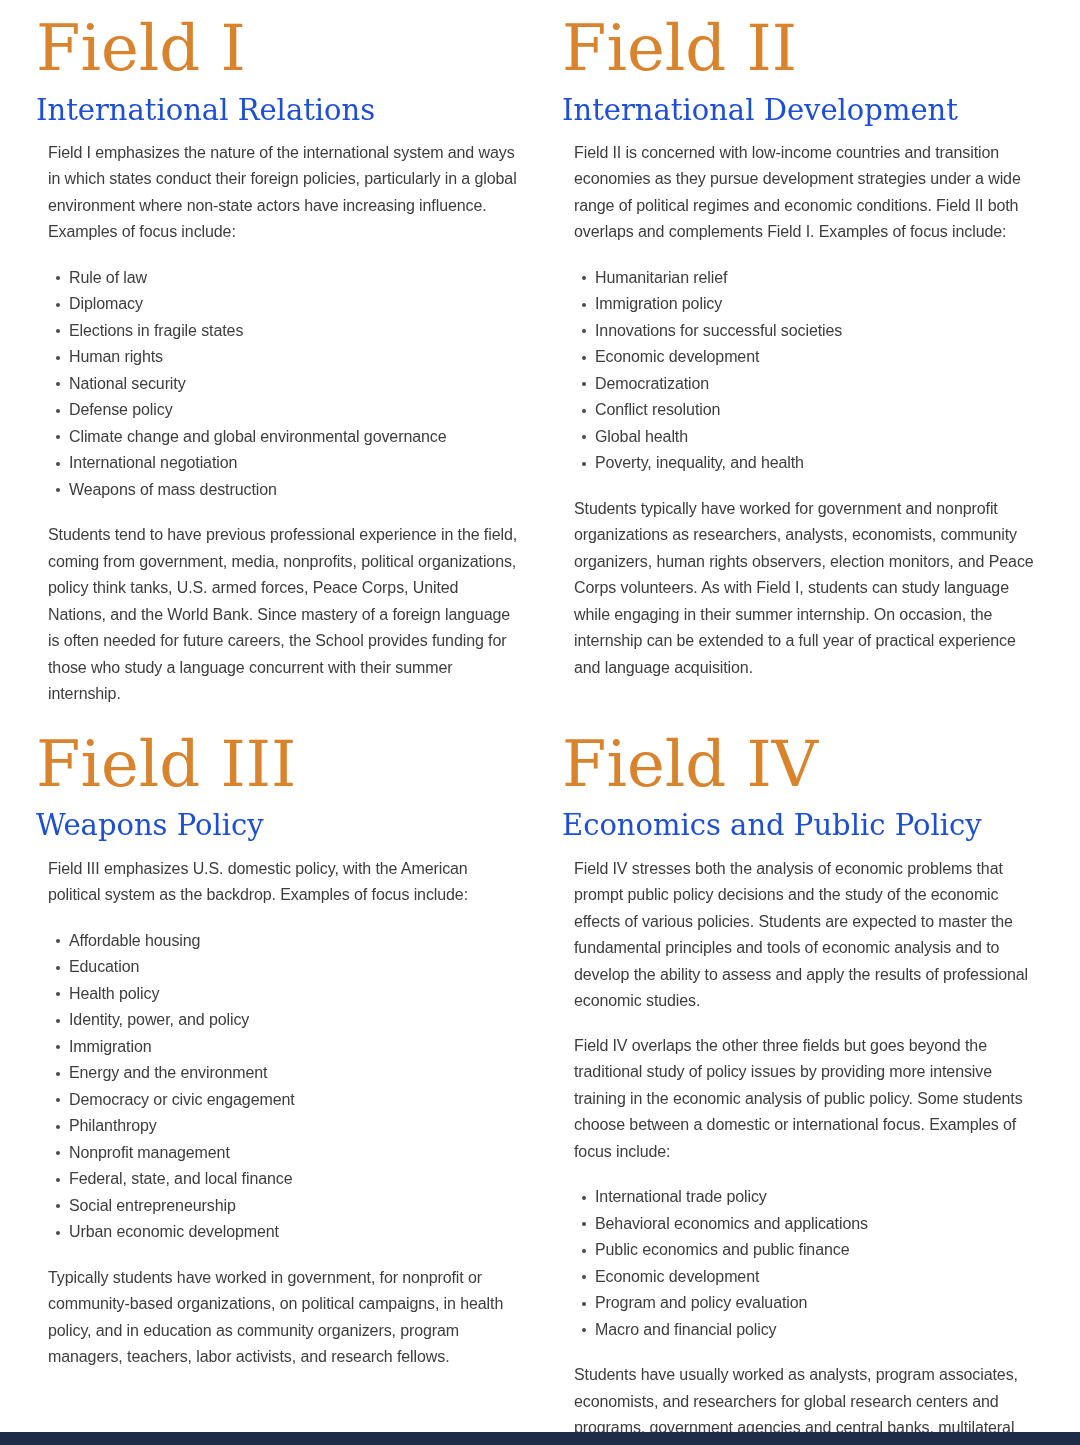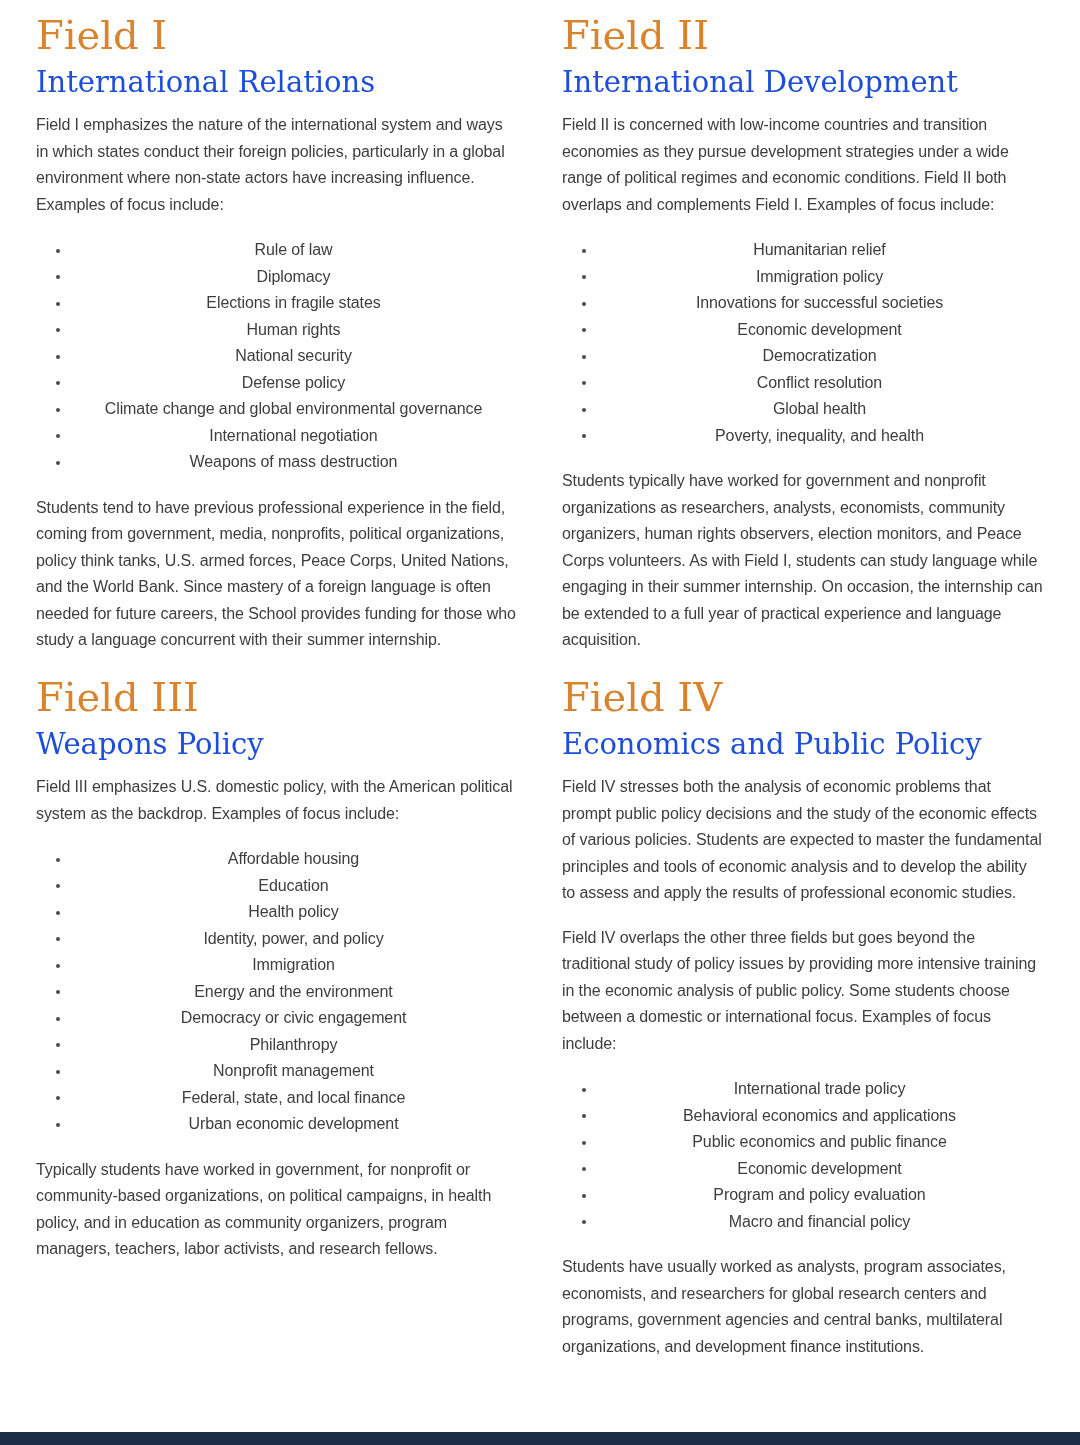--- a/index.html
+++ b/index.html
@@ -19,21 +19,21 @@
   .fields-grid {
     display: grid;
     grid-template-columns: 1fr 1fr;
     column-gap: 44px;
     row-gap: 20px;
     padding: 12px 36px 0 36px;
   }
   .field-section { min-width: 0; }
   .field-title {
     font-family: "DejaVu Serif", "Liberation Serif", serif;
-    font-size: 40px;
+    font-size: 64px;
     font-weight: 400;
     line-height: 1.15;
     color: #d9832d;
     margin: 0;
     letter-spacing: 0;
   }
   .field-subtitle {
     font-family: "DejaVu Serif", "Liberation Serif", serif;
     font-size: 29px;
     font-weight: 500;
@@ -41,31 +41,30 @@
     color: #1d4ed8;
     margin: 6px 0 0 0;
   }
   .field-body {
     margin-top: 12px;
     font-size: 16px;
     line-height: 26.5px;
     color: #3d3d3d;
     letter-spacing: -0.1px;
   }
-  .field-body p { margin: 0 0 18px 0; }
+  .field-body p { margin: 0 0 18px 12px; }
   .field-body p:last-child { margin-bottom: 0; }
   ul.bullet-list {
     list-style: none;
     margin: 19px 0 19px 0;
     padding: 0 0 0 33px;
   }
   ul.bullet-list li {
     position: relative;
     line-height: 26.5px;
-    text-align: center;
   }
   ul.bullet-list li::before {
     content: "";
     position: absolute;
     left: -13px;
     top: 11.5px;
     width: 4px;
     height: 4px;
     border-radius: 50%;
     background: #4a4a4a;
@@ -143,20 +142,21 @@
             <li>Affordable housing</li>
             <li>Education</li>
             <li>Health policy</li>
             <li>Identity, power, and policy</li>
             <li>Immigration</li>
             <li>Energy and the environment</li>
             <li>Democracy or civic engagement</li>
             <li>Philanthropy</li>
             <li>Nonprofit management</li>
             <li>Federal, state, and local finance</li>
+            <li>Social entrepreneurship</li>
             <li>Urban economic development</li>
           </ul>
         <div>
             <p>Typically students have worked in government, for nonprofit or community-based organizations, on political campaigns, in health policy, and in education as community organizers, program managers, teachers, labor activists, and research fellows.</p>
           </div>
       </div>
     </section>
 
     <section class="field-section">
       <h1 class="field-title">Field IV</h1>

